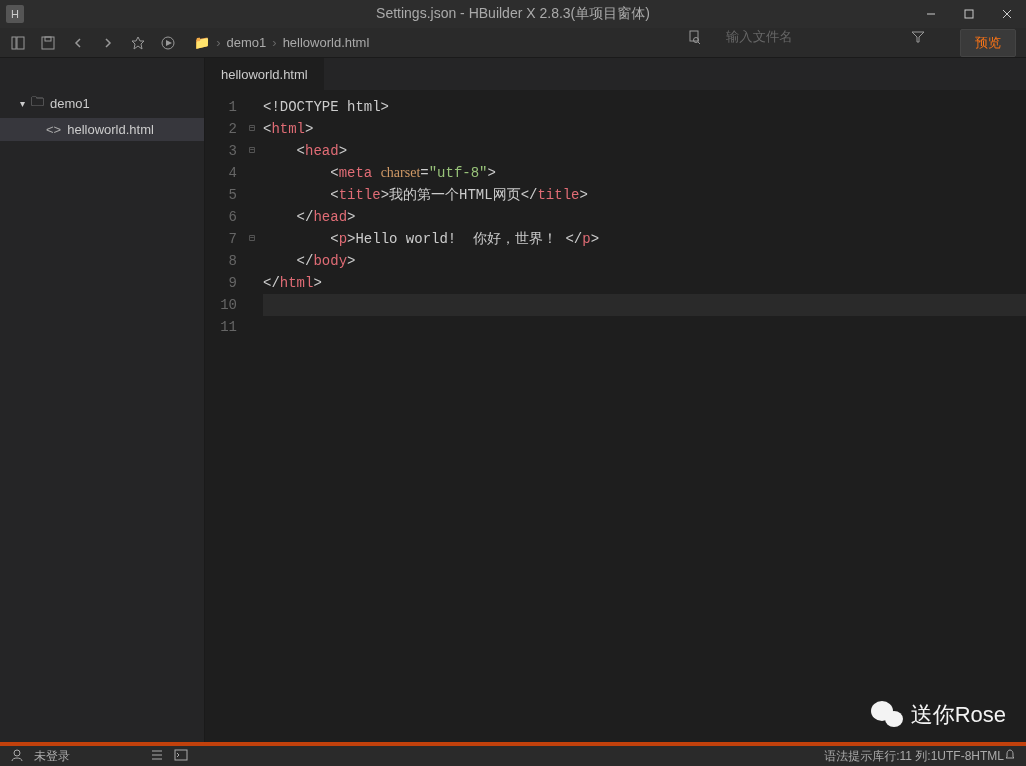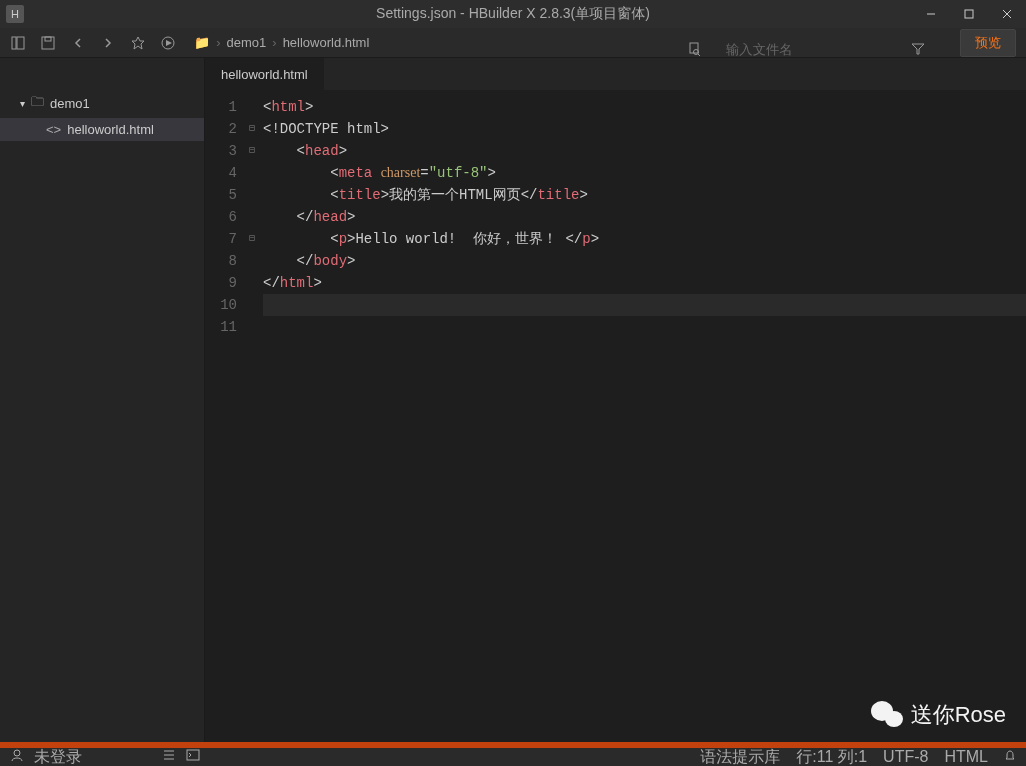--- a/index.html
+++ b/index.html
@@ -24,21 +24,21 @@
 .win-btn { width:38px; height:28px; display:flex; align-items:center; justify-content:center; color:#ccc; }
 
 .toolbar {
   height:30px; background:#2a2a2a;
   display:flex; align-items:center; padding:0 10px; gap:14px;
   border-bottom:1px solid #1a1a1a;
 }
 .tool-icon { width:16px; height:16px; display:flex; align-items:center; justify-content:center; color:#999; }
 .breadcrumb { display:flex; align-items:center; gap:6px; color:#aaa; margin-left:4px;}
 .bc-sep { color:#666; }
-.search-area { display:flex; align-items:flex-end; gap:24px; margin-left:auto; }
+.search-area { display:flex; align-items:flex-start; gap:24px; margin-left:auto; }
 .search-input { background:transparent; border:none; color:#ccc; width:160px; outline:none; }
 .search-input::placeholder { color:#666; }
 .preview-btn { background:#3a3a3a; padding:4px 14px; border:1px solid #444; border-radius:2px; color:#f97316; margin-left:10px;}
 
 .main { display:flex; height:calc(766px - 28px - 30px - 24px); }
 .sidebar { width:205px; background:#252526; border-right:1px solid #1a1a1a; padding-top:30px;}
 .tree-item { display:flex; align-items:center; padding:4px 8px; gap:6px; color:#ccc;}
 .tree-item.folder { padding-left:20px; }
 .tree-item.file { padding-left:46px; background:#37373d; }
 .chev { font-size:10px; color:#ccc; }
@@ -57,26 +57,26 @@
 .current-line { background:#2a2a2a; }
 .pn { color:#cccccc; } 
 .tg { color:#e06c75; } 
 .at { color:#d19a66;font-family:Liberation Serif, serif; } 
 .st { color:#98c379; } 
 .tx { color:#cccccc; }
 
 .statusbar {
   height:24px; background:#2a2a2a;
   display:flex; align-items:center; padding:0 10px;
-  border-top:6px solid #c2410c;
-  color:#aaa; font-size:16px; gap:14px;
+  border-top:4px solid #c2410c;
+  color:#aaa; font-size:12px; gap:14px;
   position:absolute; bottom:0; left:0; right:0;
 }
 .sb-left { display:flex; align-items:center; gap:10px; }
-.sb-right { margin-left:auto; display:flex; align-items:center; gap:16px; }
+.sb-right { margin-left:auto; display:flex; align-items:center; }
 
 .watermark {
   position:absolute; right:20px; bottom:36px;
   display:flex; align-items:center; gap:6px;
   color:#fff; font-size:22px; opacity:0.95;
 }
 .watermark .wechat { width:34px; height:28px; position:relative; }
 .watermark .wechat span { position:absolute; background:#fff; border-radius:50%; }
 .watermark .wechat .c1 { width:22px; height:20px; left:0; top:0; }
 .watermark .wechat .c2 { width:18px; height:16px; left:14px; top:10px; }
@@ -204,22 +204,22 @@
           <div></div>
           <div></div>
           <div></div>
           <div>⊟</div>
           <div></div>
           <div></div>
           <div></div>
           <div></div>
         </div>
       <div class="lines" id="lines">
+          <div><span class="pn">&lt;!DOCTYPE html&gt;</span></div>
           <div><span class="pn">&lt;</span><span class="tg">html</span><span class="pn">&gt;</span></div>
-          <div><span class="pn">&lt;!DOCTYPE html&gt;</span></div>
           <div>    <span class="pn">&lt;</span><span class="tg">head</span><span class="pn">&gt;</span></div>
           <div>        <span class="pn">&lt;</span><span class="tg">meta</span><span class="tx"> </span><span class="at">charset</span><span class="pn">=</span><span class="st">"utf-8"</span><span class="pn">&gt;</span></div>
           <div>        <span class="pn">&lt;</span><span class="tg">title</span><span class="pn">&gt;</span><span class="tx">我的第一个HTML网页</span><span class="pn">&lt;/</span><span class="tg">title</span><span class="pn">&gt;</span></div>
           <div>    <span class="pn">&lt;/</span><span class="tg">head</span><span class="pn">&gt;</span></div>
           <div>        <span class="pn">&lt;</span><span class="tg">p</span><span class="pn">&gt;</span><span class="tx">Hello world!  你好，世界！ </span><span class="pn">&lt;/</span><span class="tg">p</span><span class="pn">&gt;</span></div>
           <div>    <span class="pn">&lt;/</span><span class="tg">body</span><span class="pn">&gt;</span></div>
           <div><span class="pn">&lt;/</span><span class="tg">html</span><span class="pn">&gt;</span></div>
           <div class="current-line"></div>
         </div>
     </div>

